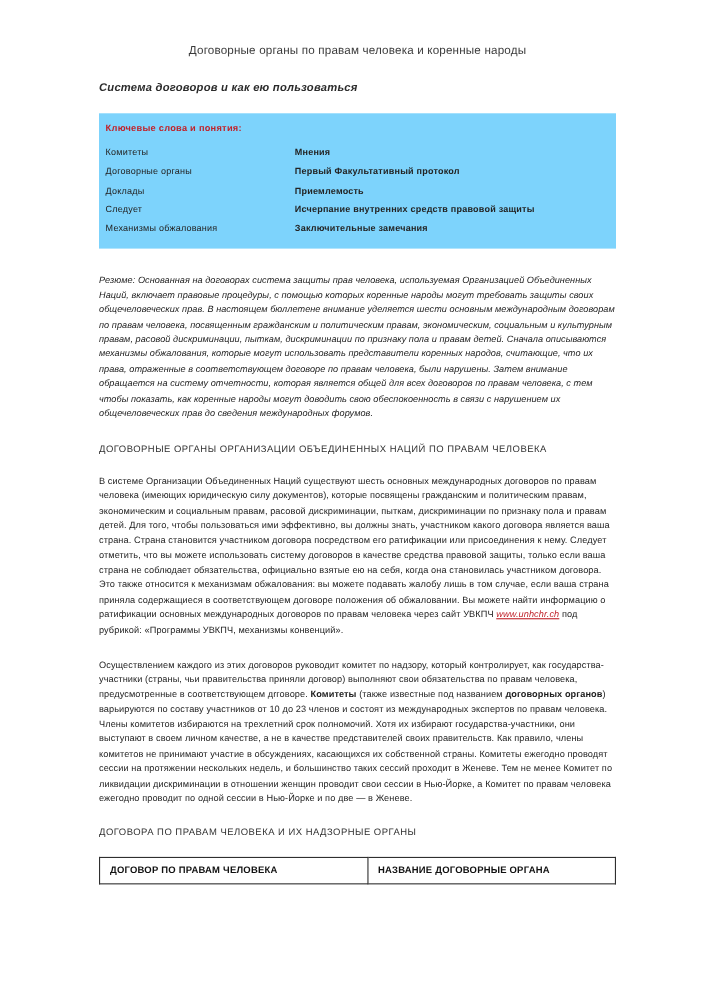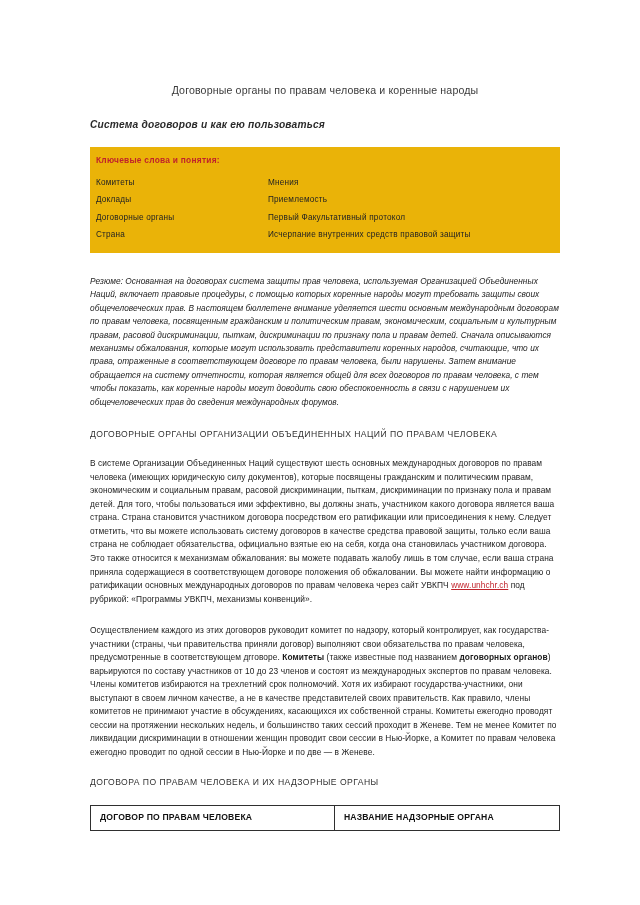--- a/index.html
+++ b/index.html
@@ -12,21 +12,21 @@
     width: 640px;
     height: 905px;
     font-family: "Liberation Sans", sans-serif;
     color: #1a1a1a;
     -webkit-font-smoothing: antialiased;
   }
   .page {
     width: 640px;
     height: 905px;
     box-sizing: border-box;
-    padding: 84px 80px 0 90px;
+    padding: 40px 80px 0 90px;
     position: relative;
     overflow: hidden;
   }
   .doc-title {
     text-align: center;
     font-size: 10.6px;
     font-weight: 400;
     color: #3b3b3b;
     letter-spacing: 0.15px;
     margin: 0 0 20px 0;
@@ -36,21 +36,21 @@
     font-size: 10.2px;
     font-weight: bold;
     color: #2b2b2b;
     letter-spacing: 0.2px;
     margin: 0 0 16px 0;
     line-height: 1.3;
     font-style: italic;
   }
   
   .keyterms {
-    background: #eab308;
+    background: #7dd3fc;
     padding: 8px 6px 9px 6px;
     margin: 0 0 22px 0;
     width: 470px;
     box-sizing: border-box;
   }
   .keyterms-heading {
     color: #c0232b;
     font-weight: bold;
     font-size: 8.4px;
     letter-spacing: 0.25px;
@@ -63,21 +63,21 @@
   }
   .keyterms-table td {
     font-size: 8.2px;
     color: #232323;
     padding: 3.6px 0;
     vertical-align: top;
     letter-spacing: 0.2px;
     line-height: 1.25;
   }
   .kt-col-a { width: 172px; }
-  .kt-col-b { width: auto; }
+  .kt-col-b { width: auto; font-weight: bold; }
 
   
   p.body-text {
     font-size: 8.35px;
     line-height: 1.62;
     color: #1c1c1c;
     margin: 0 0 18px 0;
     text-align: left;
     letter-spacing: 0.08px;
   }
@@ -98,20 +98,21 @@
     font-weight: 400;
     color: #313131;
     letter-spacing: 0.45px;
     margin: 0 0 17px 0;
     line-height: 1.3;
     text-transform: none;
   }
   a.ext-link {
     color: #c0232b;
     text-decoration: underline;
+    font-style: italic;
   }
   .b { font-weight: bold; }
 
   
   table.treaty-table {
     width: 470px;
     border-collapse: collapse;
     margin-top: 12px;
   }
   table.treaty-table th {
@@ -139,30 +140,34 @@
 
   <div class="keyterms">
     <div class="keyterms-heading">Ключевые слова и понятия:</div>
     <table class="keyterms-table">
       <tbody>
         <tr>
           <td class="kt-col-a">Комитеты</td>
           <td class="kt-col-b">Мнения</td>
         </tr>
         <tr>
+          <td class="kt-col-a">Договорные органы</td>
+          <td class="kt-col-b">Первый Факультативный протокол</td>
+        </tr>
+        <tr>
           <td class="kt-col-a">Доклады</td>
           <td class="kt-col-b">Приемлемость</td>
         </tr>
         <tr>
-          <td class="kt-col-a">Договорные органы</td>
-          <td class="kt-col-b">Первый Факультативный протокол</td>
+          <td class="kt-col-a">Следует</td>
+          <td class="kt-col-b">Исчерпание внутренних средств правовой защиты</td>
         </tr>
         <tr>
-          <td class="kt-col-a">Страна</td>
-          <td class="kt-col-b">Исчерпание внутренних средств правовой защиты</td>
+          <td class="kt-col-a">Механизмы обжалования</td>
+          <td class="kt-col-b">Заключительные замечания</td>
         </tr>
       </tbody>
     </table>
   </div>
 
   <p class="summary">
     <span class="lead">Резюме:</span><span> Основанная на договорах система защиты прав человека, используемая Организацией Объединенных Наций, включает правовые процедуры, с помощью которых коренные народы могут требовать защиты своих общечеловеческих прав. В настоящем бюллетене внимание уделяется шести основным международным договорам по правам человека, посвященным гражданским и политическим правам, экономическим, социальным и культурным правам, расовой дискриминации, пыткам, дискриминации по признаку пола и правам детей. Сначала описываются механизмы обжалования, которые могут использовать представители коренных народов, считающие, что их права, отраженные в соответствующем договоре по правам человека, были нарушены. Затем внимание обращается на систему отчетности, которая является общей для всех договоров по правам человека, с тем чтобы показать, как коренные народы могут доводить свою обеспокоенность в связи с нарушением их общечеловеческих прав до сведения международных форумов.</span>
   </p>
 
   <h2 class="heading-caps">ДОГОВОРНЫЕ ОРГАНЫ ОРГАНИЗАЦИИ ОБЪЕДИНЕННЫХ НАЦИЙ ПО ПРАВАМ ЧЕЛОВЕКА</h2>
@@ -174,18 +179,18 @@
   <p class="body-text">
     <span>Осуществлением каждого из этих договоров руководит комитет по надзору, который контролирует, как государства-участники (страны, чьи правительства приняли договор) выполняют свои обязательства по правам человека, предусмотренные в соответствующем дrговоре. </span><span class="b">Комитеты</span><span> (также известные под названием </span><span class="b">договорных органов</span><span>) варьируются по составу участников от 10 до 23 членов и состоят из международных экспертов по правам человека. Члены комитетов избираются на трехлетний срок полномочий. Хотя их избирают государства-участники, они выступают в своем личном качестве, а не в качестве представителей своих правительств. Как правило, члены комитетов не принимают участие в обсуждениях, касающихся их собственной страны. Комитеты ежегодно проводят сессии на протяжении нескольких недель, и большинство таких сессий проходит в Женеве. Тем не менее Комитет по ликвидации дискриминации в отношении женщин проводит свои сессии в Нью-Йорке, а Комитет по правам человека ежегодно проводит по одной сессии в Нью-Йорке и по две — в Женеве.</span>
   </p>
 
   <h2 class="heading-caps">ДОГОВОРА ПО ПРАВАМ ЧЕЛОВЕКА И ИХ НАДЗОРНЫЕ ОРГАНЫ</h2>
 
   <table class="treaty-table">
     <thead>
       <tr>
         <th class="col-treaty">ДОГОВОР ПО ПРАВАМ ЧЕЛОВЕКА</th>
-        <th class="col-body">НАЗВАНИЕ НАДЗОРНЫЕ ОРГАНА</th>
+        <th class="col-body">НАЗВАНИЕ ДОГОВОРНЫЕ ОРГАНА</th>
       </tr>
     </thead>
   </table>
 
 </div>
 
 </body></html>

